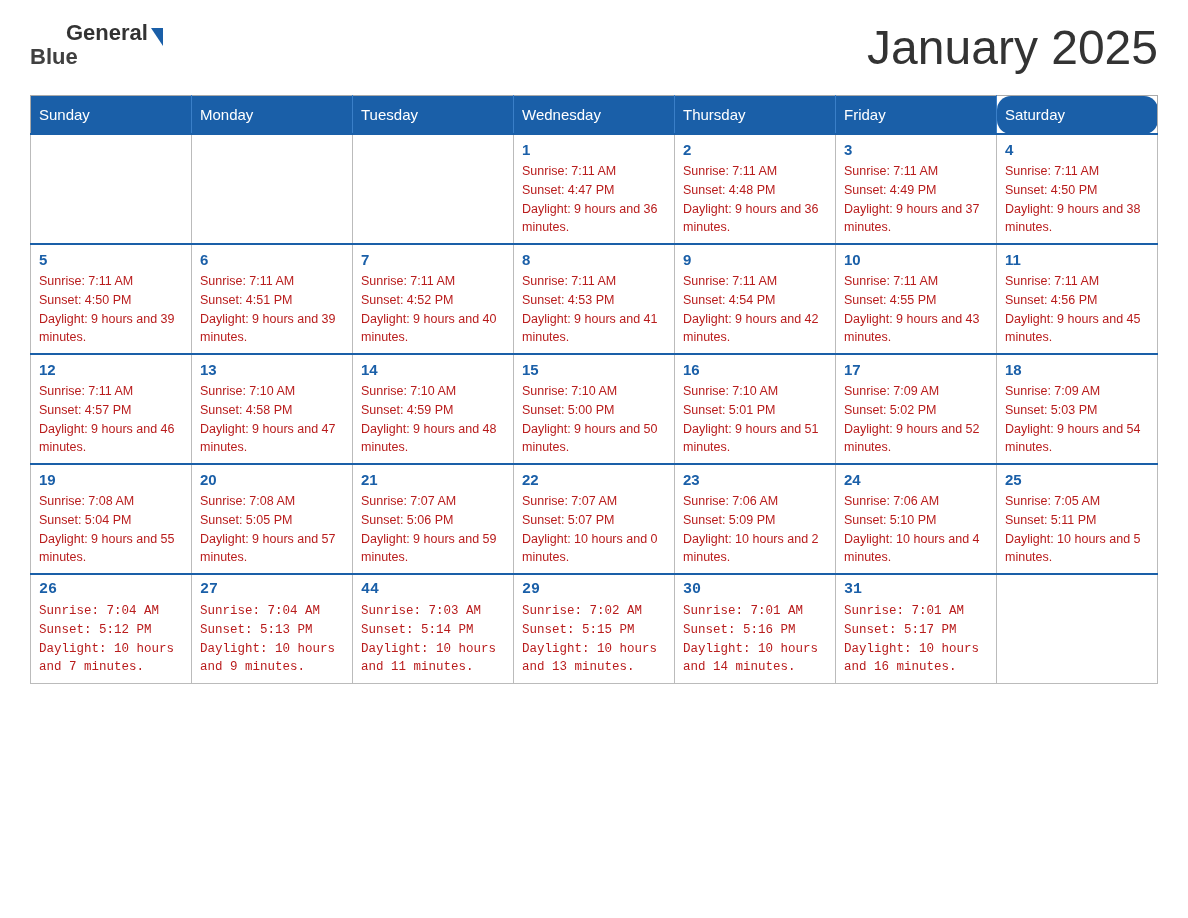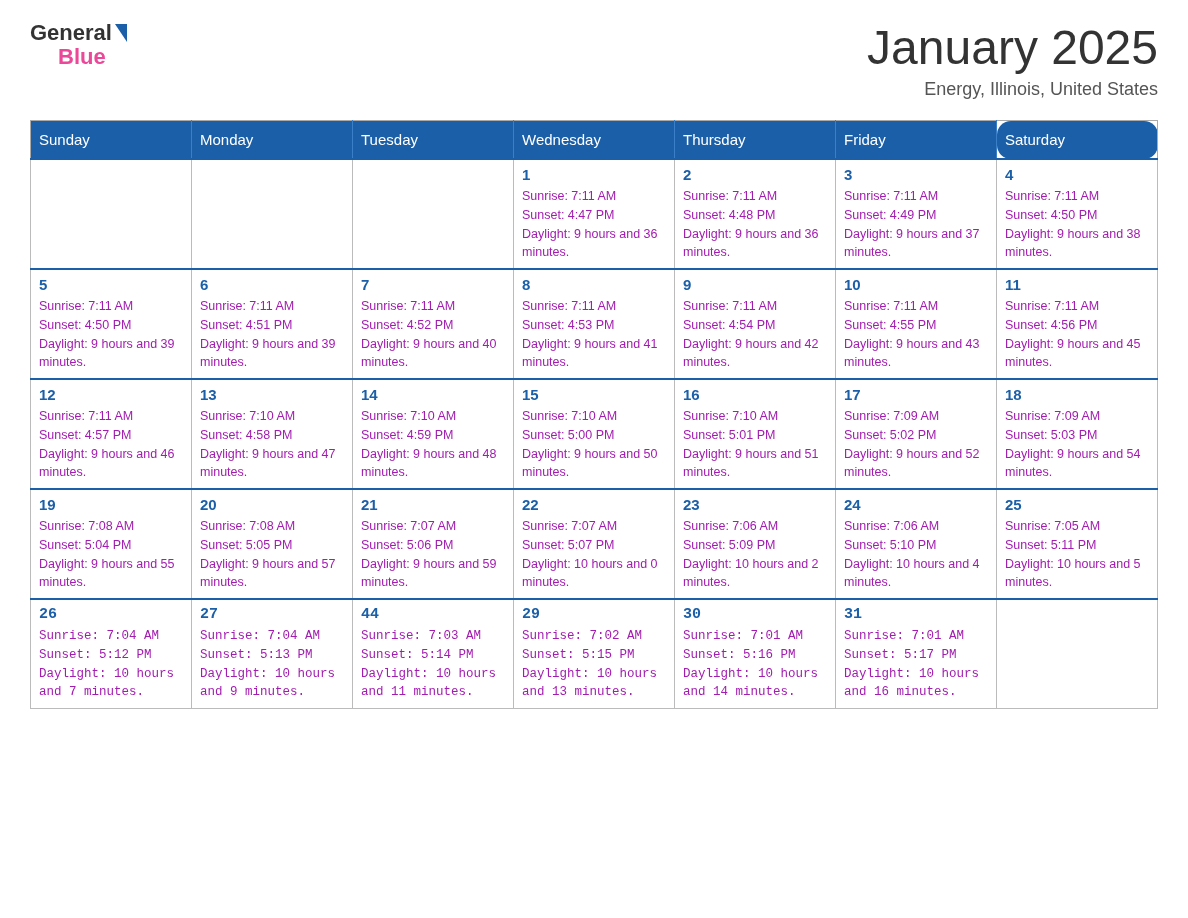--- a/index.html
+++ b/index.html
@@ -15,42 +15,42 @@
       align-items: flex-start;
       margin-bottom: 20px;
     }
     .logo {
       display: flex;
       flex-direction: column;
       align-items: flex-start;
     }
     .logo-top {
       display: flex;
-      align-items: flex-start;
+      align-items: flex-end;
+      margin-left: 36px;
     }
     .logo-general {
       font-size: 22px;
       font-weight: bold;
       color: #333;
     }
     .logo-arrow {
       width: 0;
       height: 0;
       border-left: 12px solid transparent;
       border-right: 0px solid transparent;
       border-top: 18px solid #1a5fa8;
       margin-left: 3px;
       margin-top: 4px;
     }
     .logo-blue {
       font-size: 22px;
       font-weight: bold;
-      color: #ec4899;
+      color: #404040;
       margin-top: -2px;
-      margin-left: 28px;
     }
     .title-section {
       text-align: right;
     }
     .month-title {
       font-size: 48px;
       font-weight: normal;
       color: #333;
     }
     .location-title {
@@ -86,21 +86,21 @@
       color: #333;
     }
     .day-num {
       font-size: 15px;
       font-weight: bold;
       color: #1a5fa8;
       margin-bottom: 4px;
     }
     .day-info {
       font-size: 12.5px;
-      color: #a21caf;
+      color: #b91c1c;
       line-height: 1.5;
     }
     .empty-cell {
       background: #fff;
     }
     .calendar tr {
       border-bottom: 2px solid #1a5fa8;
     }
     .calendar tbody tr:last-child {
       border-bottom: none;
@@ -113,21 +113,20 @@
 <div class="header">
   <div class="logo">
     <div class="logo-top">
       <span class="logo-general">General</span>
       <div class="logo-arrow"></div>
     </div>
     <span class="logo-blue">Blue</span>
   </div>
   <div class="title-section">
     <div class="month-title">January 2025</div>
-    <div class="location-title">Energy, Illinois, United States</div>
   </div>
 </div>
 
 <table class="calendar">
   <thead>
     <tr>
     <th>Sunday</th>
         <th>Monday</th>
         <th>Tuesday</th>
         <th>Wednesday</th>

